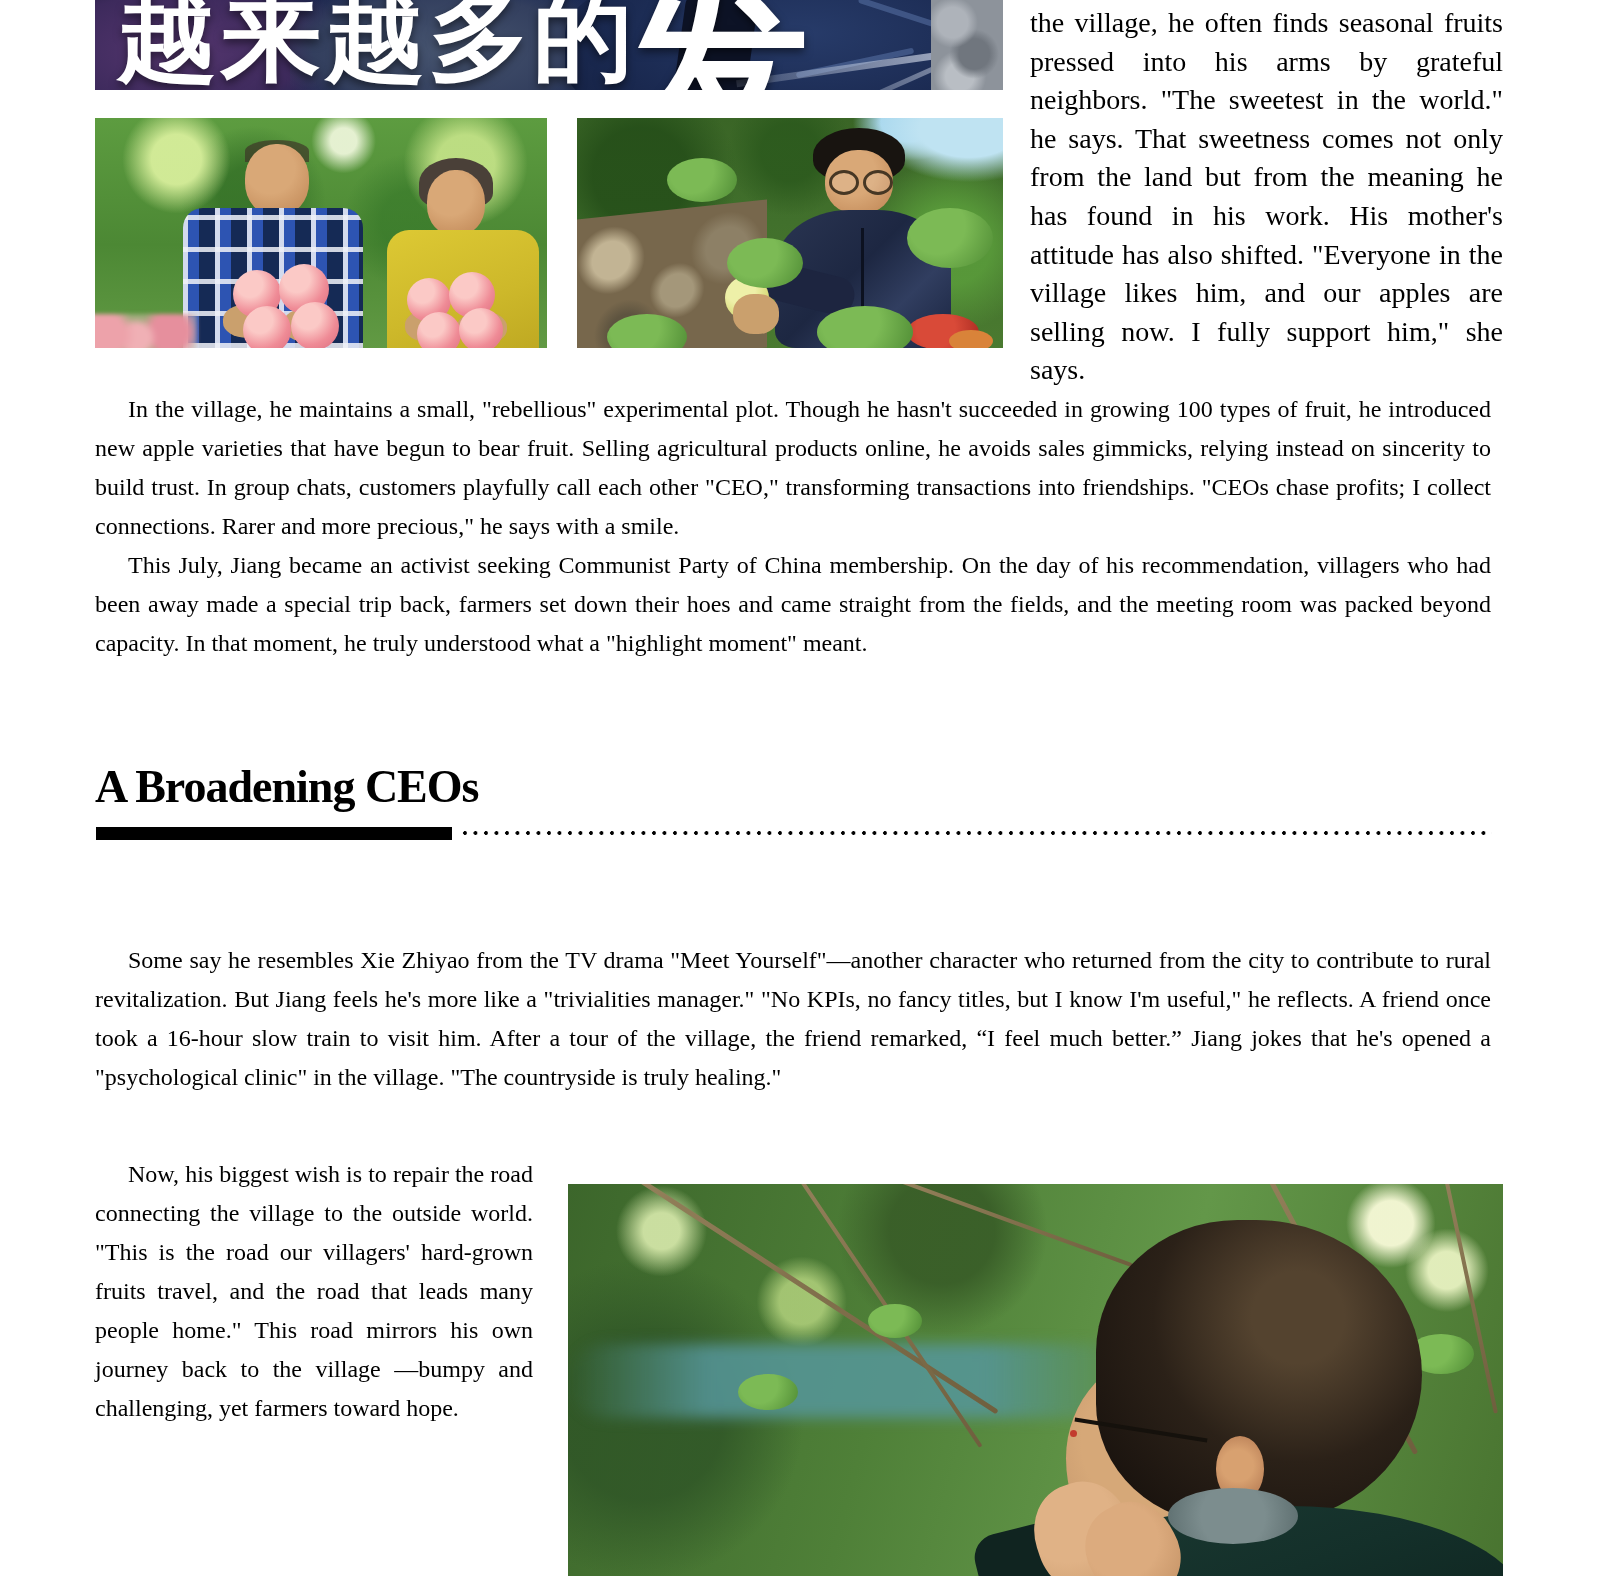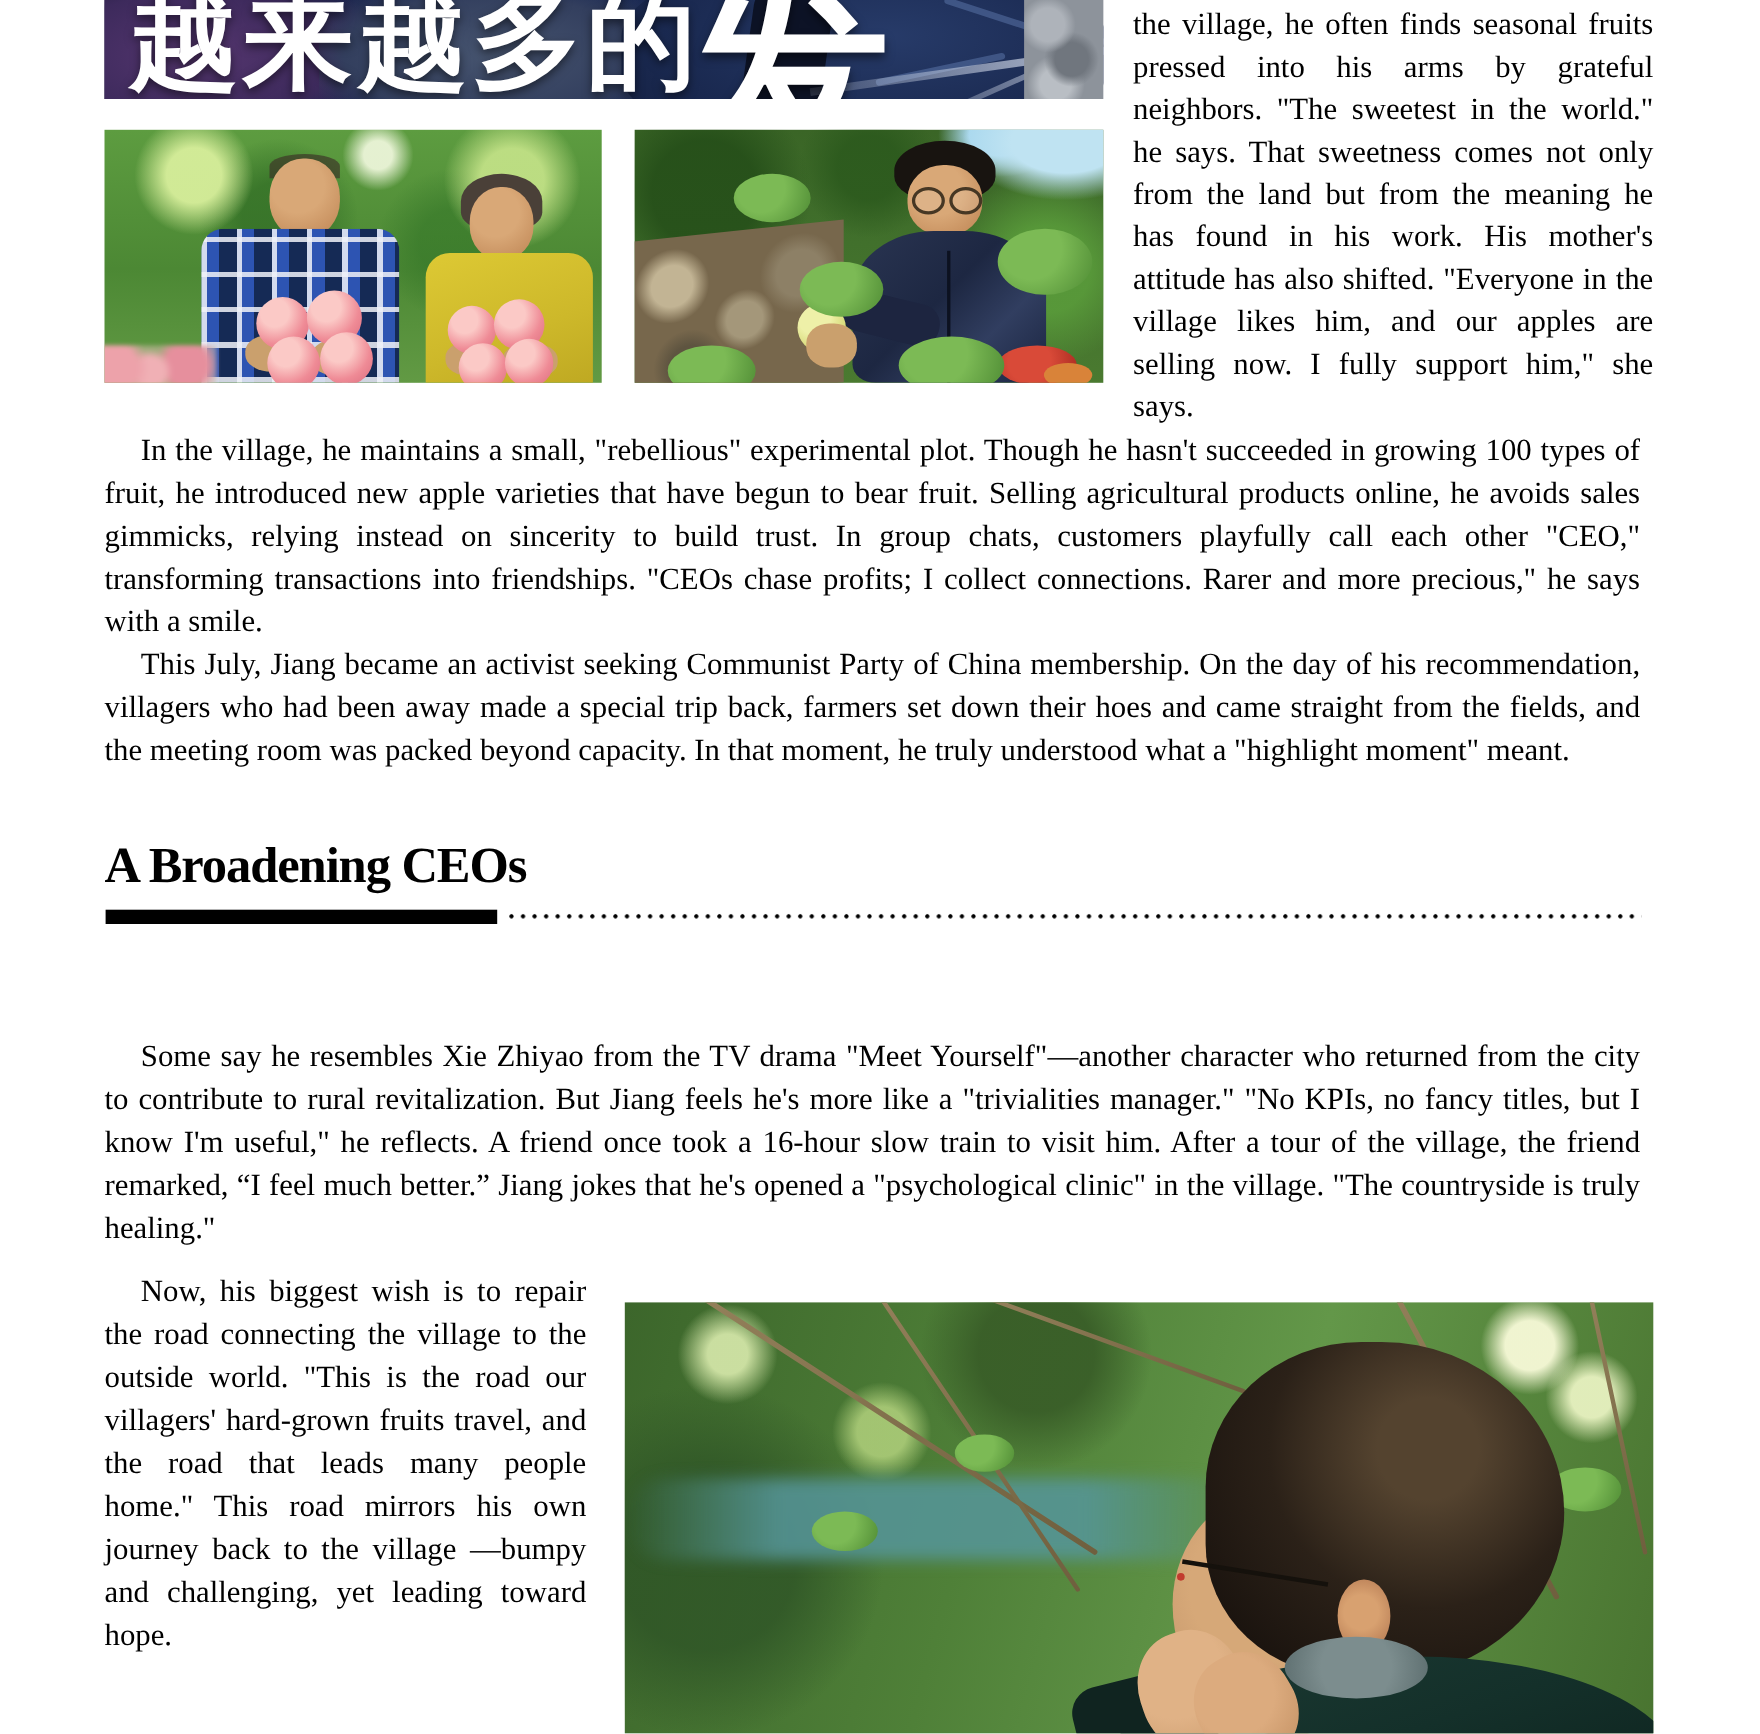--- a/index.html
+++ b/index.html
@@ -1,20 +1,20 @@
 <!DOCTYPE html>
 <html lang="en"><head>
 <meta charset="utf-8">
 <style>
   html,body{margin:0;padding:0;background:#ffffff;}
   body{width:1600px;height:1576px;position:relative;overflow:hidden;
        font-family:"Liberation Serif",serif;color:#000;}
   .abs{position:absolute;}
   
-  .bodytext{font-size:28px;line-height:39px;text-align:justify;hyphens:auto;}
+  .bodytext{font-size:24px;line-height:39px;text-align:justify;hyphens:auto;}
   .bodytext p{margin:0;text-indent:33px;}
   .sidebar{left:1030px;top:4px;width:473px;font-size:28px;line-height:38.6px;
            text-align:justify;hyphens:auto;}
   .mainpars{left:95px;top:390px;width:1396px;}
   .sectionpar{left:95px;top:941px;width:1396px;}
   .leftpar{left:95px;top:1155px;width:438px;}
   .heading{left:95px;top:760px;font-size:46px;font-weight:bold;letter-spacing:-1px;
            font-family:"Liberation Serif",serif;}
   .bar{left:96px;top:827px;width:356px;height:13px;background:#000;}
   .dots{left:462px;top:830px;width:1030px;height:6px;
@@ -204,21 +204,21 @@
 
 <h2 class="abs heading" style="margin:0;">A Broadening CEOs</h2>
 <div class="abs bar"></div>
 <div class="abs dots"></div>
 
 <div class="abs bodytext sectionpar">
   <p>Some say he resembles Xie Zhiyao from the TV drama "Meet Yourself"—another character who returned from the city to contribute to rural revitalization. But Jiang feels he's more like a "trivialities manager." "No KPIs, no fancy titles, but I know I'm useful," he reflects. A friend once took a 16-hour slow train to visit him. After a tour of the village, the friend remarked, “I feel much better.” Jiang jokes that he's opened a "psychological clinic" in the village. "The countryside is truly healing."</p>
 </div>
 
 <div class="abs bodytext leftpar">
-  <p>Now, his biggest wish is to repair the road connecting the village to the outside world. "This is the road our villagers' hard-grown fruits travel, and the road that leads many people home." This road mirrors his own journey back to the village —bumpy and challenging, yet leading toward hope.</p>
+  <p>Now, his biggest wish is to repair the road connecting the village to the outside world. "This is the road our villagers' hard-grown fruits travel, and the road that leads many people home." This road mirrors his own journey back to the village —bumpy and challenging, yet farmers toward hope.</p>
 </div>
 
 <div class="abs photo think">
   <div class="abs water"></div>
   <div class="abs branch" style="left:70px;top:-8px;width:430px;height:5px;transform:rotate(33deg);"></div>
   <div class="abs branch" style="left:230px;top:-12px;width:330px;height:4px;transform:rotate(56deg);"></div>
   <div class="abs branch" style="left:330px;top:-6px;width:250px;height:4px;transform:rotate(20deg);"></div>
   <div class="abs branch" style="left:700px;top:-14px;width:320px;height:5px;transform:rotate(62deg);"></div>
   <div class="abs branch" style="left:880px;top:-6px;width:240px;height:4px;transform:rotate(78deg);"></div>
   <div class="abs leaf" style="left:300px;top:120px;width:54px;height:34px;"></div>

